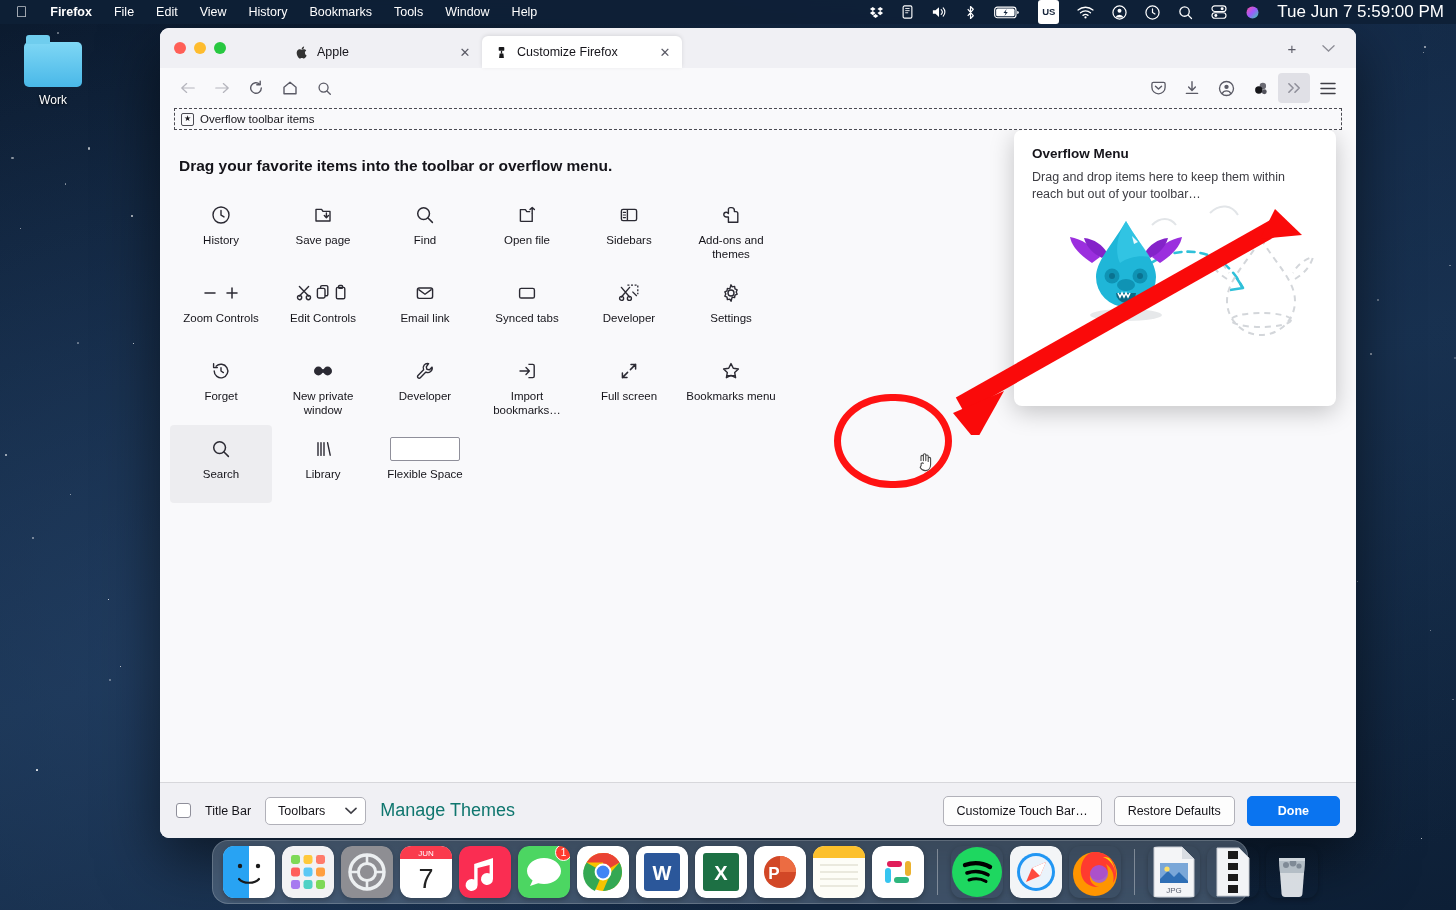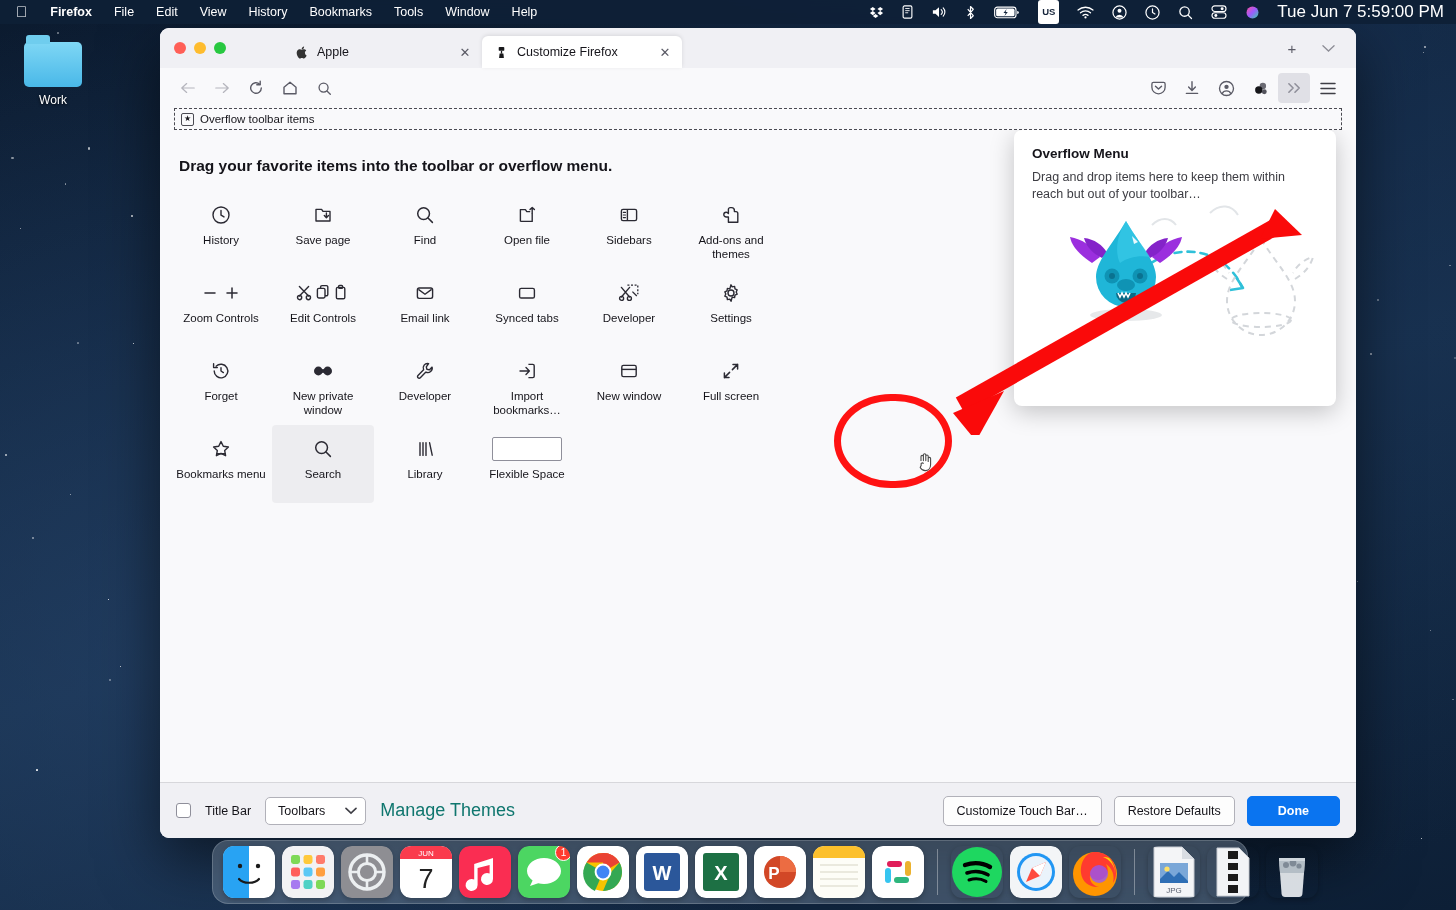--- a/index.html
+++ b/index.html
@@ -710,29 +710,20 @@
             <svg width="20" height="20" viewBox="0 0 20 20">
               <path d="M11.4 3.4h4.4a1.4 1.4 0 011.4 1.4v10.4a1.4 1.4 0 01-1.4 1.4h-4.4" fill="none" stroke="currentColor" stroke-width="1.4" stroke-linejoin="round"></path>
               <path d="M3 10h9.4M9 6.6L12.4 10 9 13.4" fill="none" stroke="currentColor" stroke-width="1.4" stroke-linecap="round" stroke-linejoin="round"></path>
             </svg>
           </div>
           <div class="plbl">Import bookmarks…</div>
         </div>
         <div class="pitem">
           <div class="pic">
             <svg width="20" height="20" viewBox="0 0 20 20">
-              <rect x="2.8" y="4.4" width="14.4" height="11.2" rx="1.6" fill="none" stroke="currentColor" stroke-width="1.4"></rect>
-              <path d="M2.8 8.4h14.4" stroke="currentColor" stroke-width="1.4"></path>
-            </svg>
-          </div>
-          <div class="plbl">New window</div>
-        </div>
-        <div class="pitem">
-          <div class="pic">
-            <svg width="20" height="20" viewBox="0 0 20 20">
               <path d="M12 3.4h4.6V8M16.6 3.4L11.4 8.6" fill="none" stroke="currentColor" stroke-width="1.5" stroke-linecap="round" stroke-linejoin="round"></path>
               <path d="M8 16.6H3.4V12M3.4 16.6l5.2-5.2" fill="none" stroke="currentColor" stroke-width="1.5" stroke-linecap="round" stroke-linejoin="round"></path>
             </svg>
           </div>
           <div class="plbl">Full screen</div>
         </div>
         <div class="pitem">
           <div class="pic">
             <svg width="20" height="20" viewBox="0 0 20 20">
               <path d="M10 2.6l2.3 4.7 5.1.7-3.7 3.6.9 5.1L10 14.3l-4.6 2.4.9-5.1L2.6 8l5.1-.7z" fill="none" stroke="currentColor" stroke-width="1.4" stroke-linejoin="round"></path>

